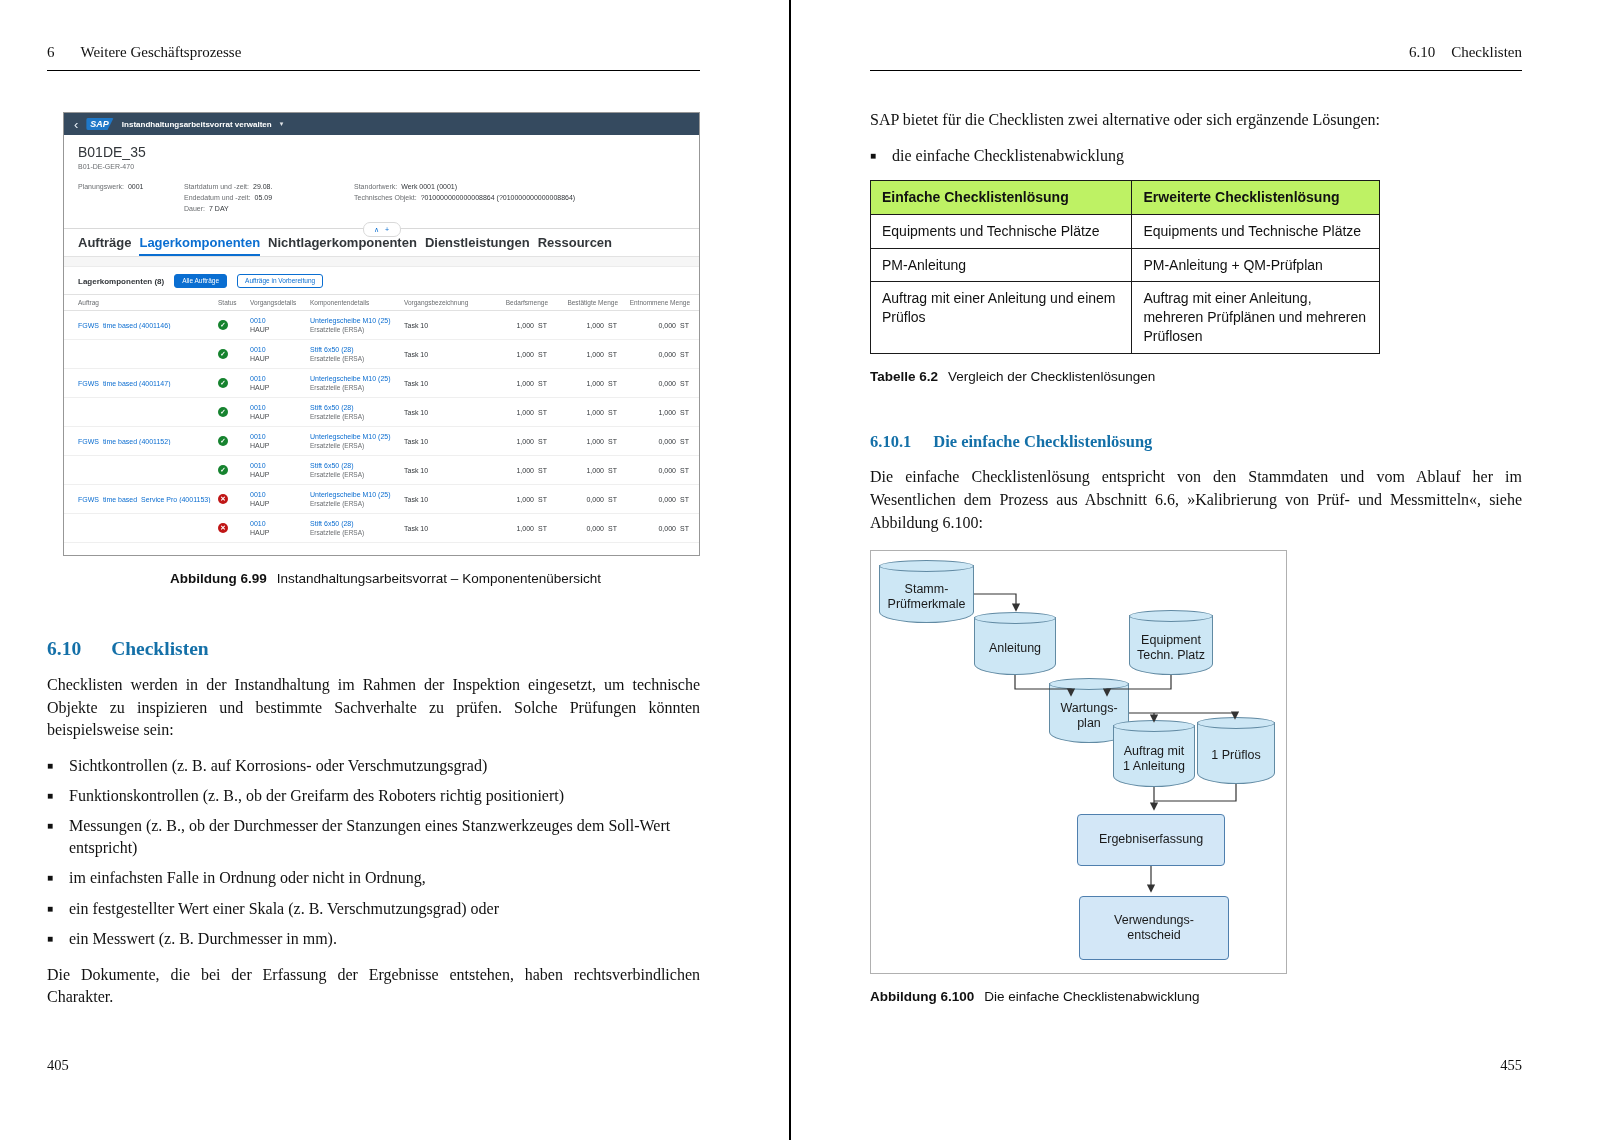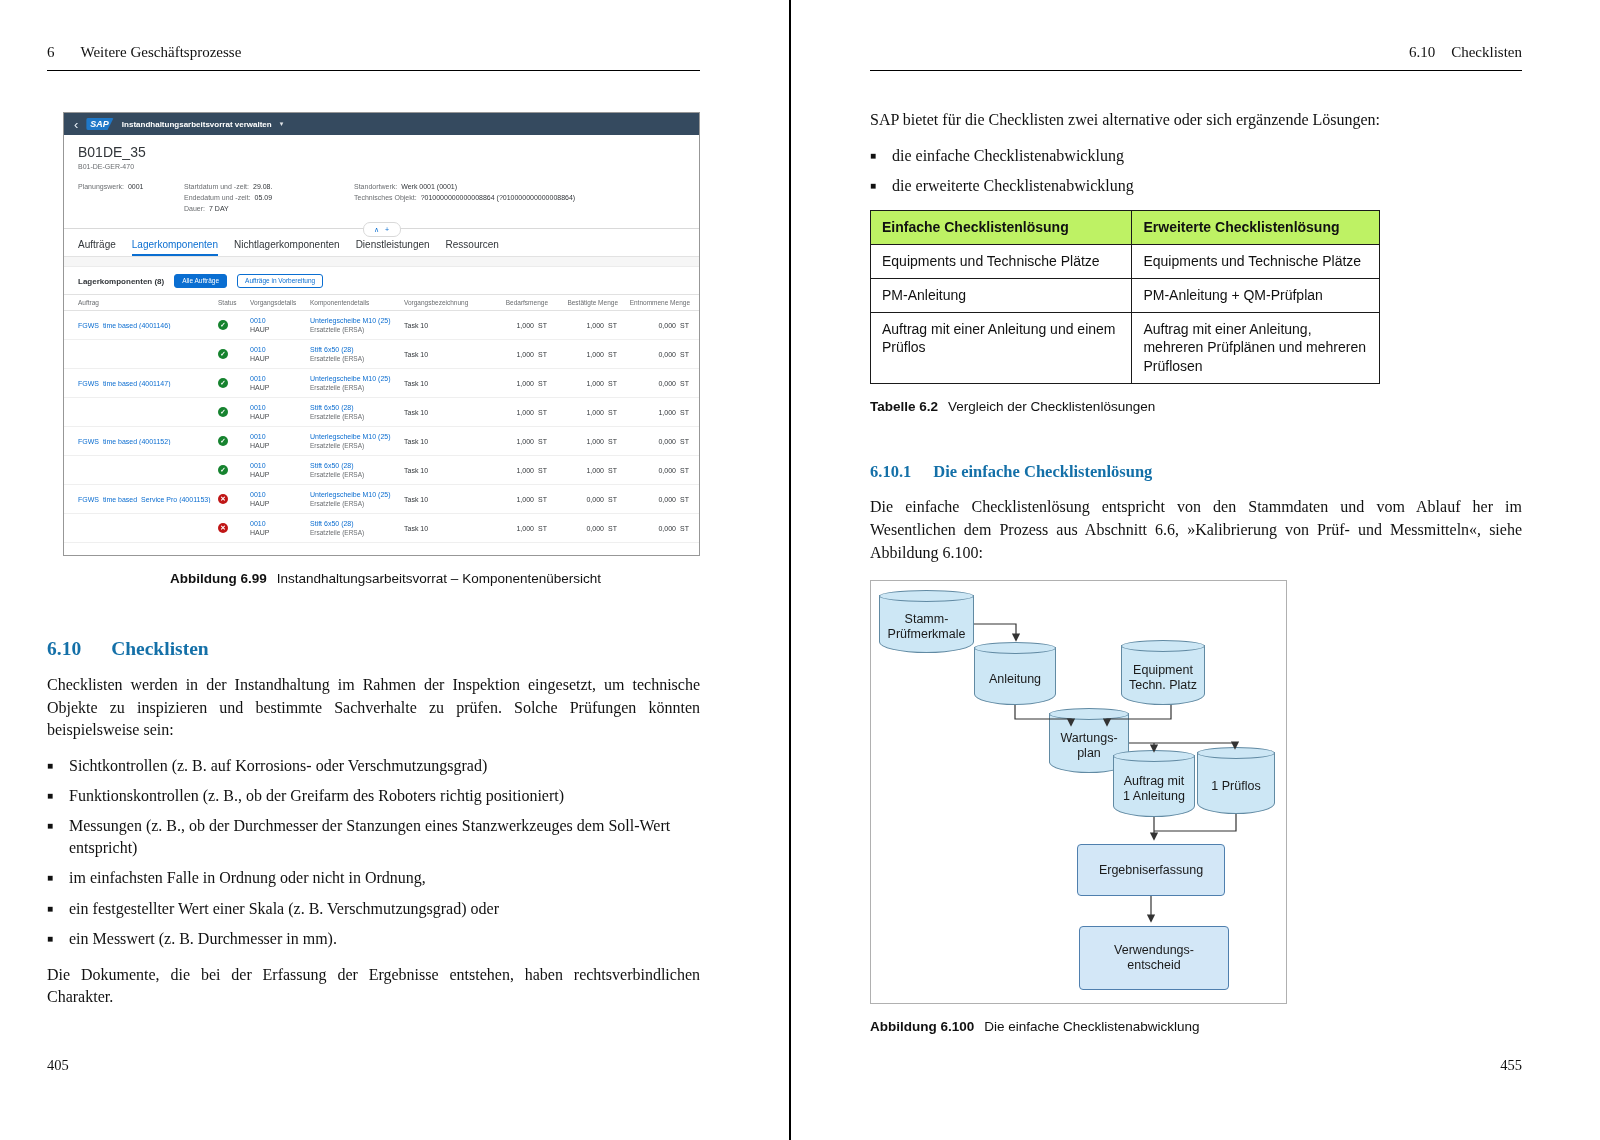--- a/index.html
+++ b/index.html
@@ -51,22 +51,22 @@
   .shot-fields .fcol{line-height:11px;}
   .fcol1{width:106px;}
   .fcol2{width:170px;}
   .fl{color:#6a6d70;}
   .fv{color:#32363a;margin-left:4px;}
   .shot-pill{position:relative;height:16px;}
   .shot-pill .pline{position:absolute;top:8px;left:0;right:0;border-top:1px solid #d9d9d9;}
   .shot-pill .pill{position:absolute;top:2px;left:50%;transform:translateX(-50%);
     width:36px;height:13px;background:#fff;border:1px solid #d9d9d9;border-radius:7px;
     display:flex;align-items:center;justify-content:center;gap:6px;font-size:7px;color:#0a6ed1;}
-  .shot-tabs{display:flex;gap:16px;padding:0 14px;height:20px;align-items:flex-end;
-    border-bottom:1px solid #e2e2e2;font-size:10px;color:#32363a;}
+  .shot-tabs{display:flex;gap:8px;padding:0 14px;height:20px;align-items:flex-end;
+    border-bottom:1px solid #e2e2e2;font-size:13px;color:#32363a;font-weight:bold;}
   .tab{padding-bottom:6px;cursor:default;}
   .tab.active{color:#0a6ed1;box-shadow:inset 0 -2px 0 #0a6ed1;}
   .shot-gap{height:9px;background:#f6f6f6;border-bottom:1px solid #ececec;}
   .shot-cardhead{display:flex;align-items:center;gap:10px;padding:7px 14px 6px 14px;}
   .shot-cardhead .ct{font-size:8px;font-weight:bold;color:#32363a;}
   .sbtn{font-size:6.5px;border-radius:3px;padding:2px 7px;line-height:1.3;cursor:default;}
   .sbtn-fill{background:#0a6ed1;color:#fff;border:1px solid #0a6ed1;}
   .sbtn-line{background:#fff;color:#0a6ed1;border:1px solid #0a6ed1;}
   .thead,.trow{display:grid;box-sizing:border-box;padding-left:14px;}
   .thead{grid-template-columns:140px 32px 60px 94px 82px 64px 70px 72px;
@@ -390,24 +390,20 @@
     <span>6.10</span>
     <span>Checklisten</span>
   </div>
 
   <p class="para" style="margin-top:38px;">SAP bietet für die Checklisten zwei alternative oder sich ergänzende Lösungen:</p>
 
   <div class="bul">
       <span class="m"></span>
       <span class="t">die einfache Checklistenabwicklung</span>
     </div>
-  <div class="bul">
-      <span class="m"></span>
-      <span class="t">die erweiterte Checklistenabwicklung</span>
-    </div>
 
 
   <table class="t62">
     <colgroup>
         <col class="c1">
         <col class="c2">
       </colgroup>
     <tbody>
         <tr>
       <th>Einfache Checklistenlösung</th>
@@ -440,21 +436,21 @@
   <p class="para">Die einfache Checklistenlösung entspricht von den Stammdaten und vom Ablauf her im Wesentlichen dem Prozess aus Abschnitt 6.6, »Kalibrierung von Prüf- und Messmitteln«, siehe Abbildung 6.100:</p>
 
   <div class="diagram">
     <div class="cyl" style="left:8px;top:14px;width:95px;height:58px;">
       <div class="lbl">Stamm-
 Prüfmerkmale</div>
     </div>
     <div class="cyl" style="left:103px;top:66px;width:82px;height:58px;">
       <div class="lbl">Anleitung</div>
     </div>
-    <div class="cyl" style="left:250px;top:64px;width:84px;height:60px;">
+    <div class="cyl" style="left:258px;top:64px;width:84px;height:60px;">
       <div class="lbl">Equipment
 Techn. Platz</div>
     </div>
     <div class="cyl" style="left:178px;top:132px;width:80px;height:60px;">
       <div class="lbl">Wartungs-
 plan</div>
     </div>
     <div class="cyl" style="left:242px;top:174px;width:82px;height:62px;">
       <div class="lbl">Auftrag mit
 1 Anleitung</div>

